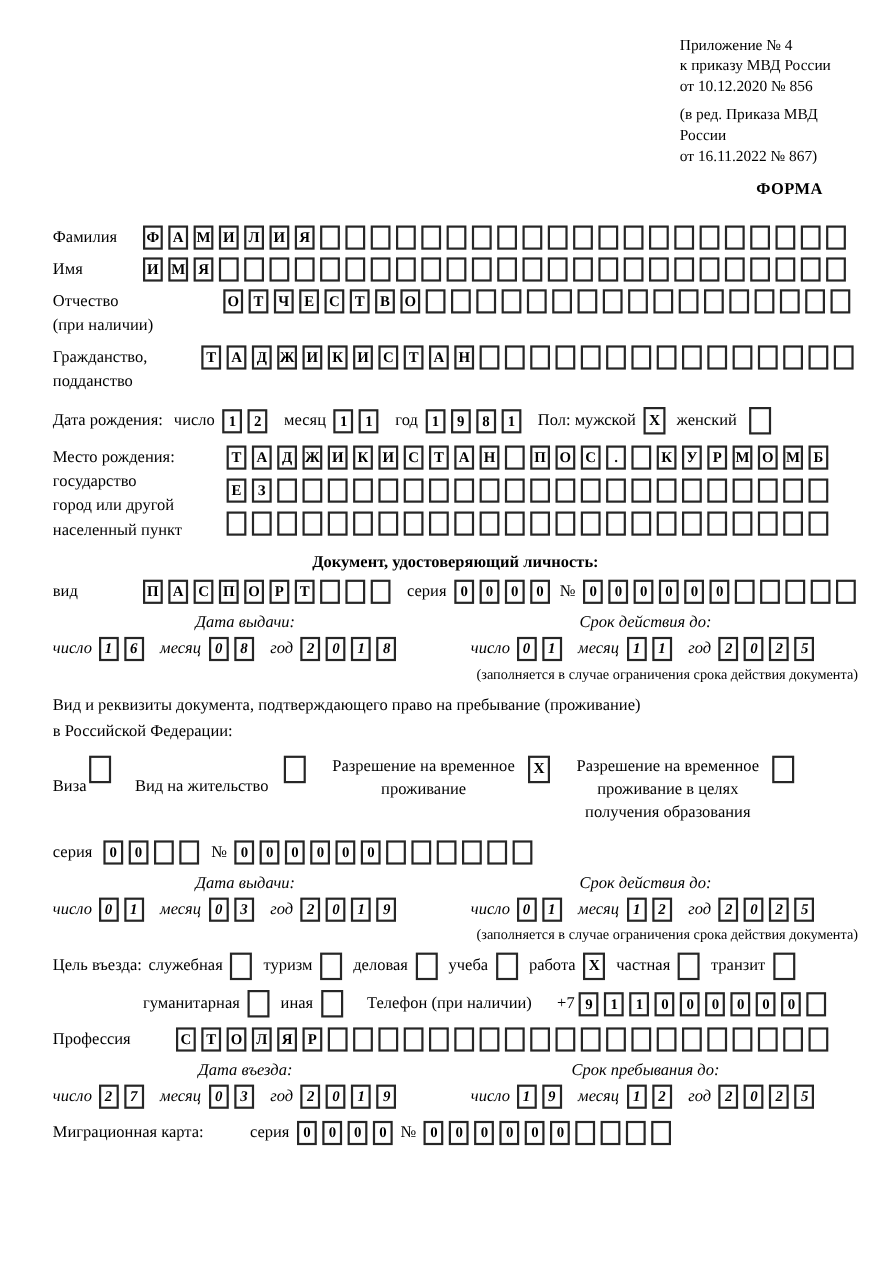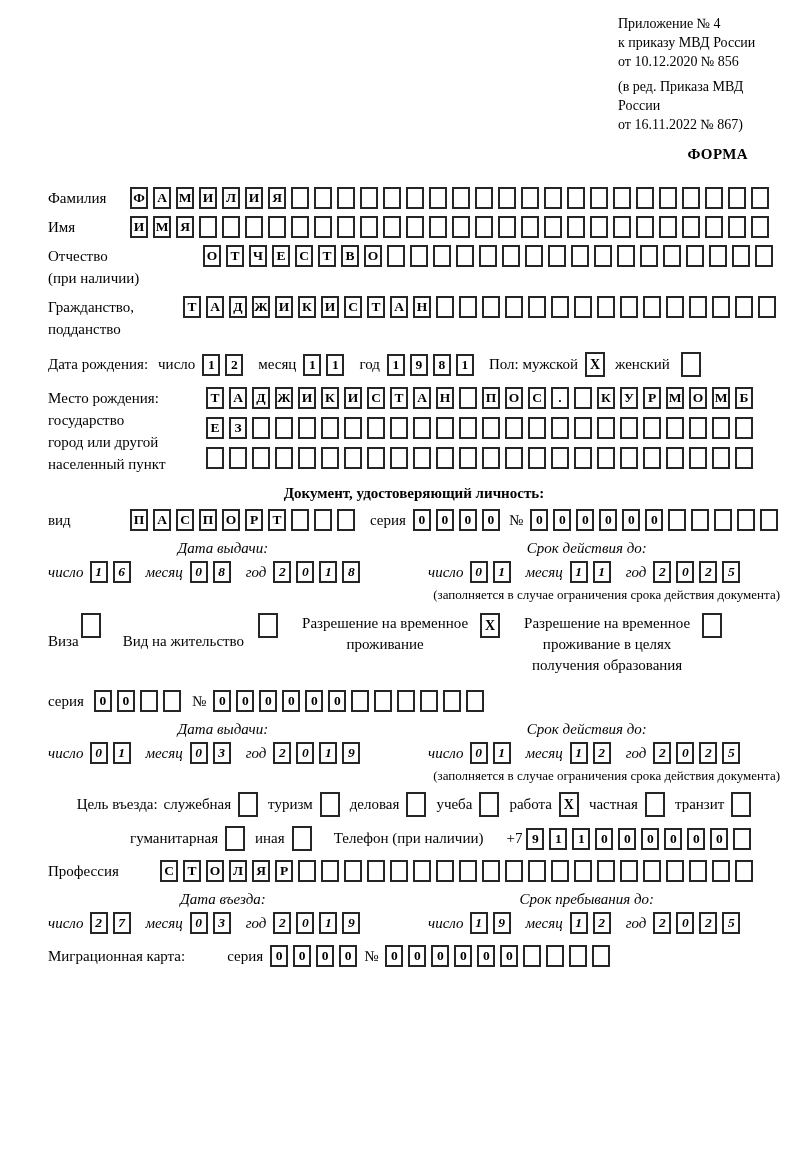--- a/index.html
+++ b/index.html
@@ -1,17 +1,17 @@
 <!DOCTYPE html>
 <html><head>
 <meta charset="utf-8">
 <style>
   html,body{margin:0;padding:0;background:#fff;}
   body{width:800px;height:1163px;font-family:"Liberation Serif",serif;color:#000;font-size:15px;}
-  .page{box-sizing:border-box;padding:14px 20px 0 48px;}
+  .page{box-sizing:border-box;padding:32px 20px 0 48px;}
 
   .appendix{margin-left:570px;font-size:14px;line-height:19px;}
   .appendix .note{margin-top:6px;}
   .forma{font-weight:bold;text-align:right;padding-right:32px;margin-top:12px;font-size:15px;letter-spacing:.4px;}
 
   .title{font-weight:bold;text-align:center;margin-top:20px;font-size:16px;line-height:26px;}
   .blank-line{display:inline-block;width:72px;border-bottom:2px solid #2b2b2b;margin-left:16px;vertical-align:baseline;}
 
   .section-heading{font-weight:bold;margin-top:26px;font-size:15.3px;}
 
@@ -397,20 +397,24 @@
             <span class="cell">2</span>
             <span class="cell">0</span>
             <span class="cell">2</span>
             <span class="cell">5</span>
           </span>
       </div>
     </div>
   </div>
   <div class="note-right">(заполняется в случае ограничения срока действия документа)</div>
 
+  <div style="margin-top:8px;line-height:24px;">
+    <div>Вид и реквизиты документа, подтверждающего право на пребывание (проживание)</div>
+    <div>в Российской Федерации:</div>
+  </div>
 
   <div class="cb-group">
     <div class="cb-block">
       <span class="cb-label mt2">Виза</span>
       <span class="checkbox" style="margin-left:2px;"></span>
     </div>
     <div class="cb-block" style="margin-left:22px;">
       <span class="cb-label mt2">Вид на жительство</span>
       <span class="checkbox" style="margin-left:14px;"></span>
     </div>
@@ -497,21 +501,21 @@
             <span class="cell">2</span>
             <span class="cell">0</span>
             <span class="cell">2</span>
             <span class="cell">5</span>
           </span>
       </div>
     </div>
   </div>
   <div class="note-right">(заполняется в случае ограничения срока действия документа)</div>
 
-  <div class="frow" style="margin-top:8px;justify-content:center;">
+  <div class="frow" style="margin-top:8px;">
     <span>Цель въезда:</span>
     <span style="margin-left:6px;">служебная</span>
     <span class="checkbox"></span>
     <span class="lab">туризм</span>
     <span class="checkbox" style="margin-left:0;"></span>
     <span class="lab">деловая</span>
     <span class="checkbox" style="margin-left:0;"></span>
     <span class="lab">учеба</span>
     <span class="checkbox" style="margin-left:0;"></span>
     <span class="lab">работа</span>

